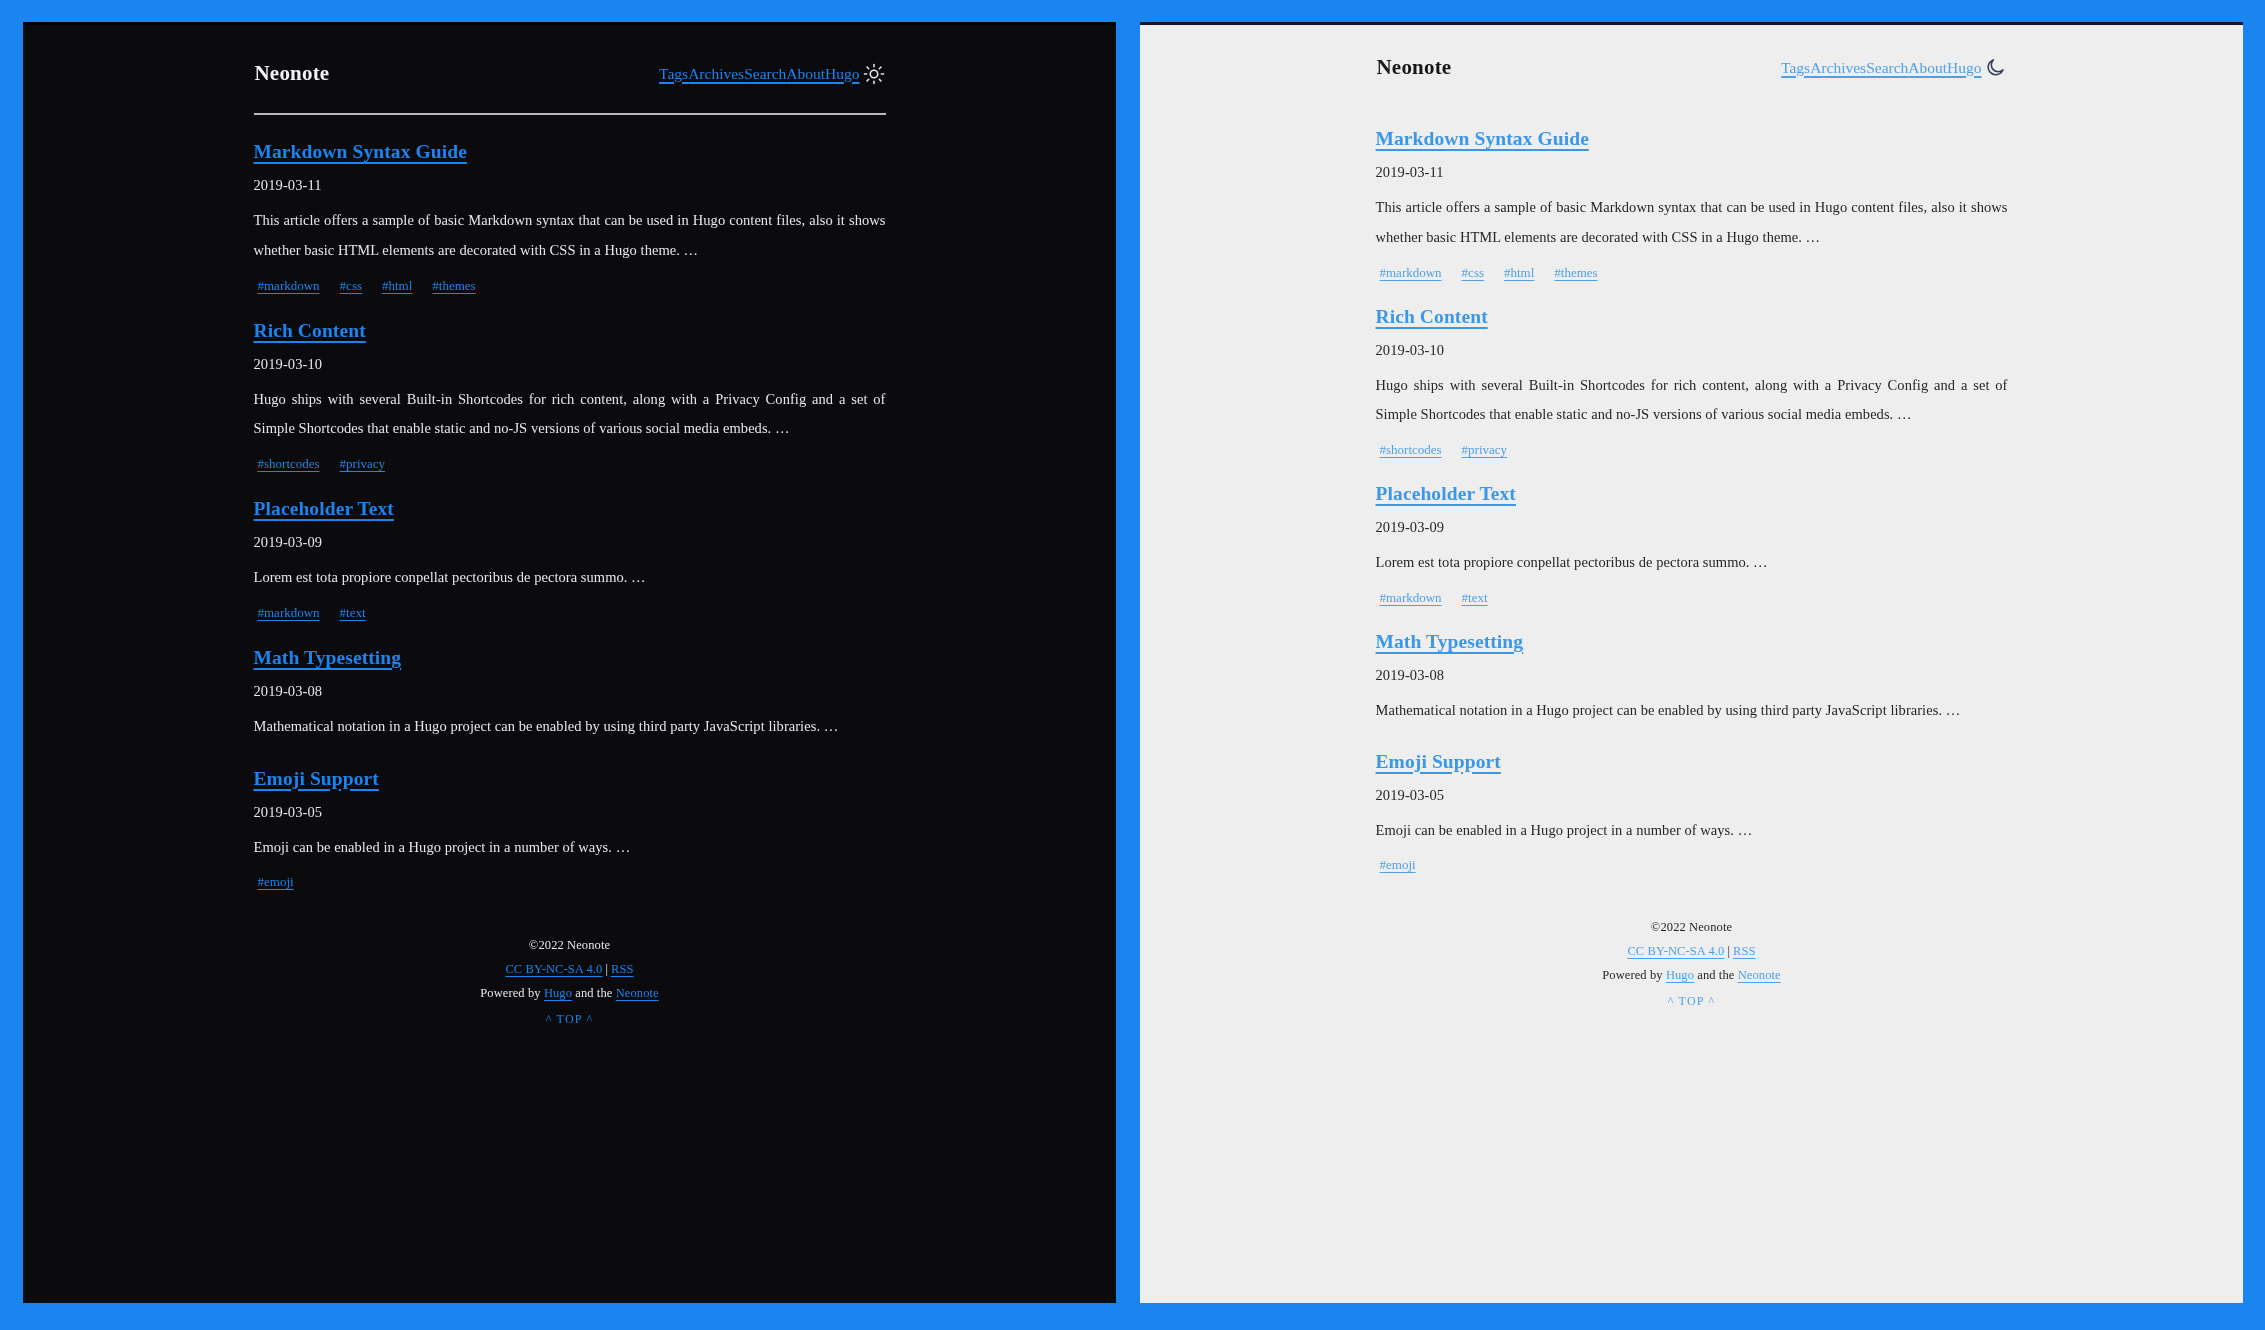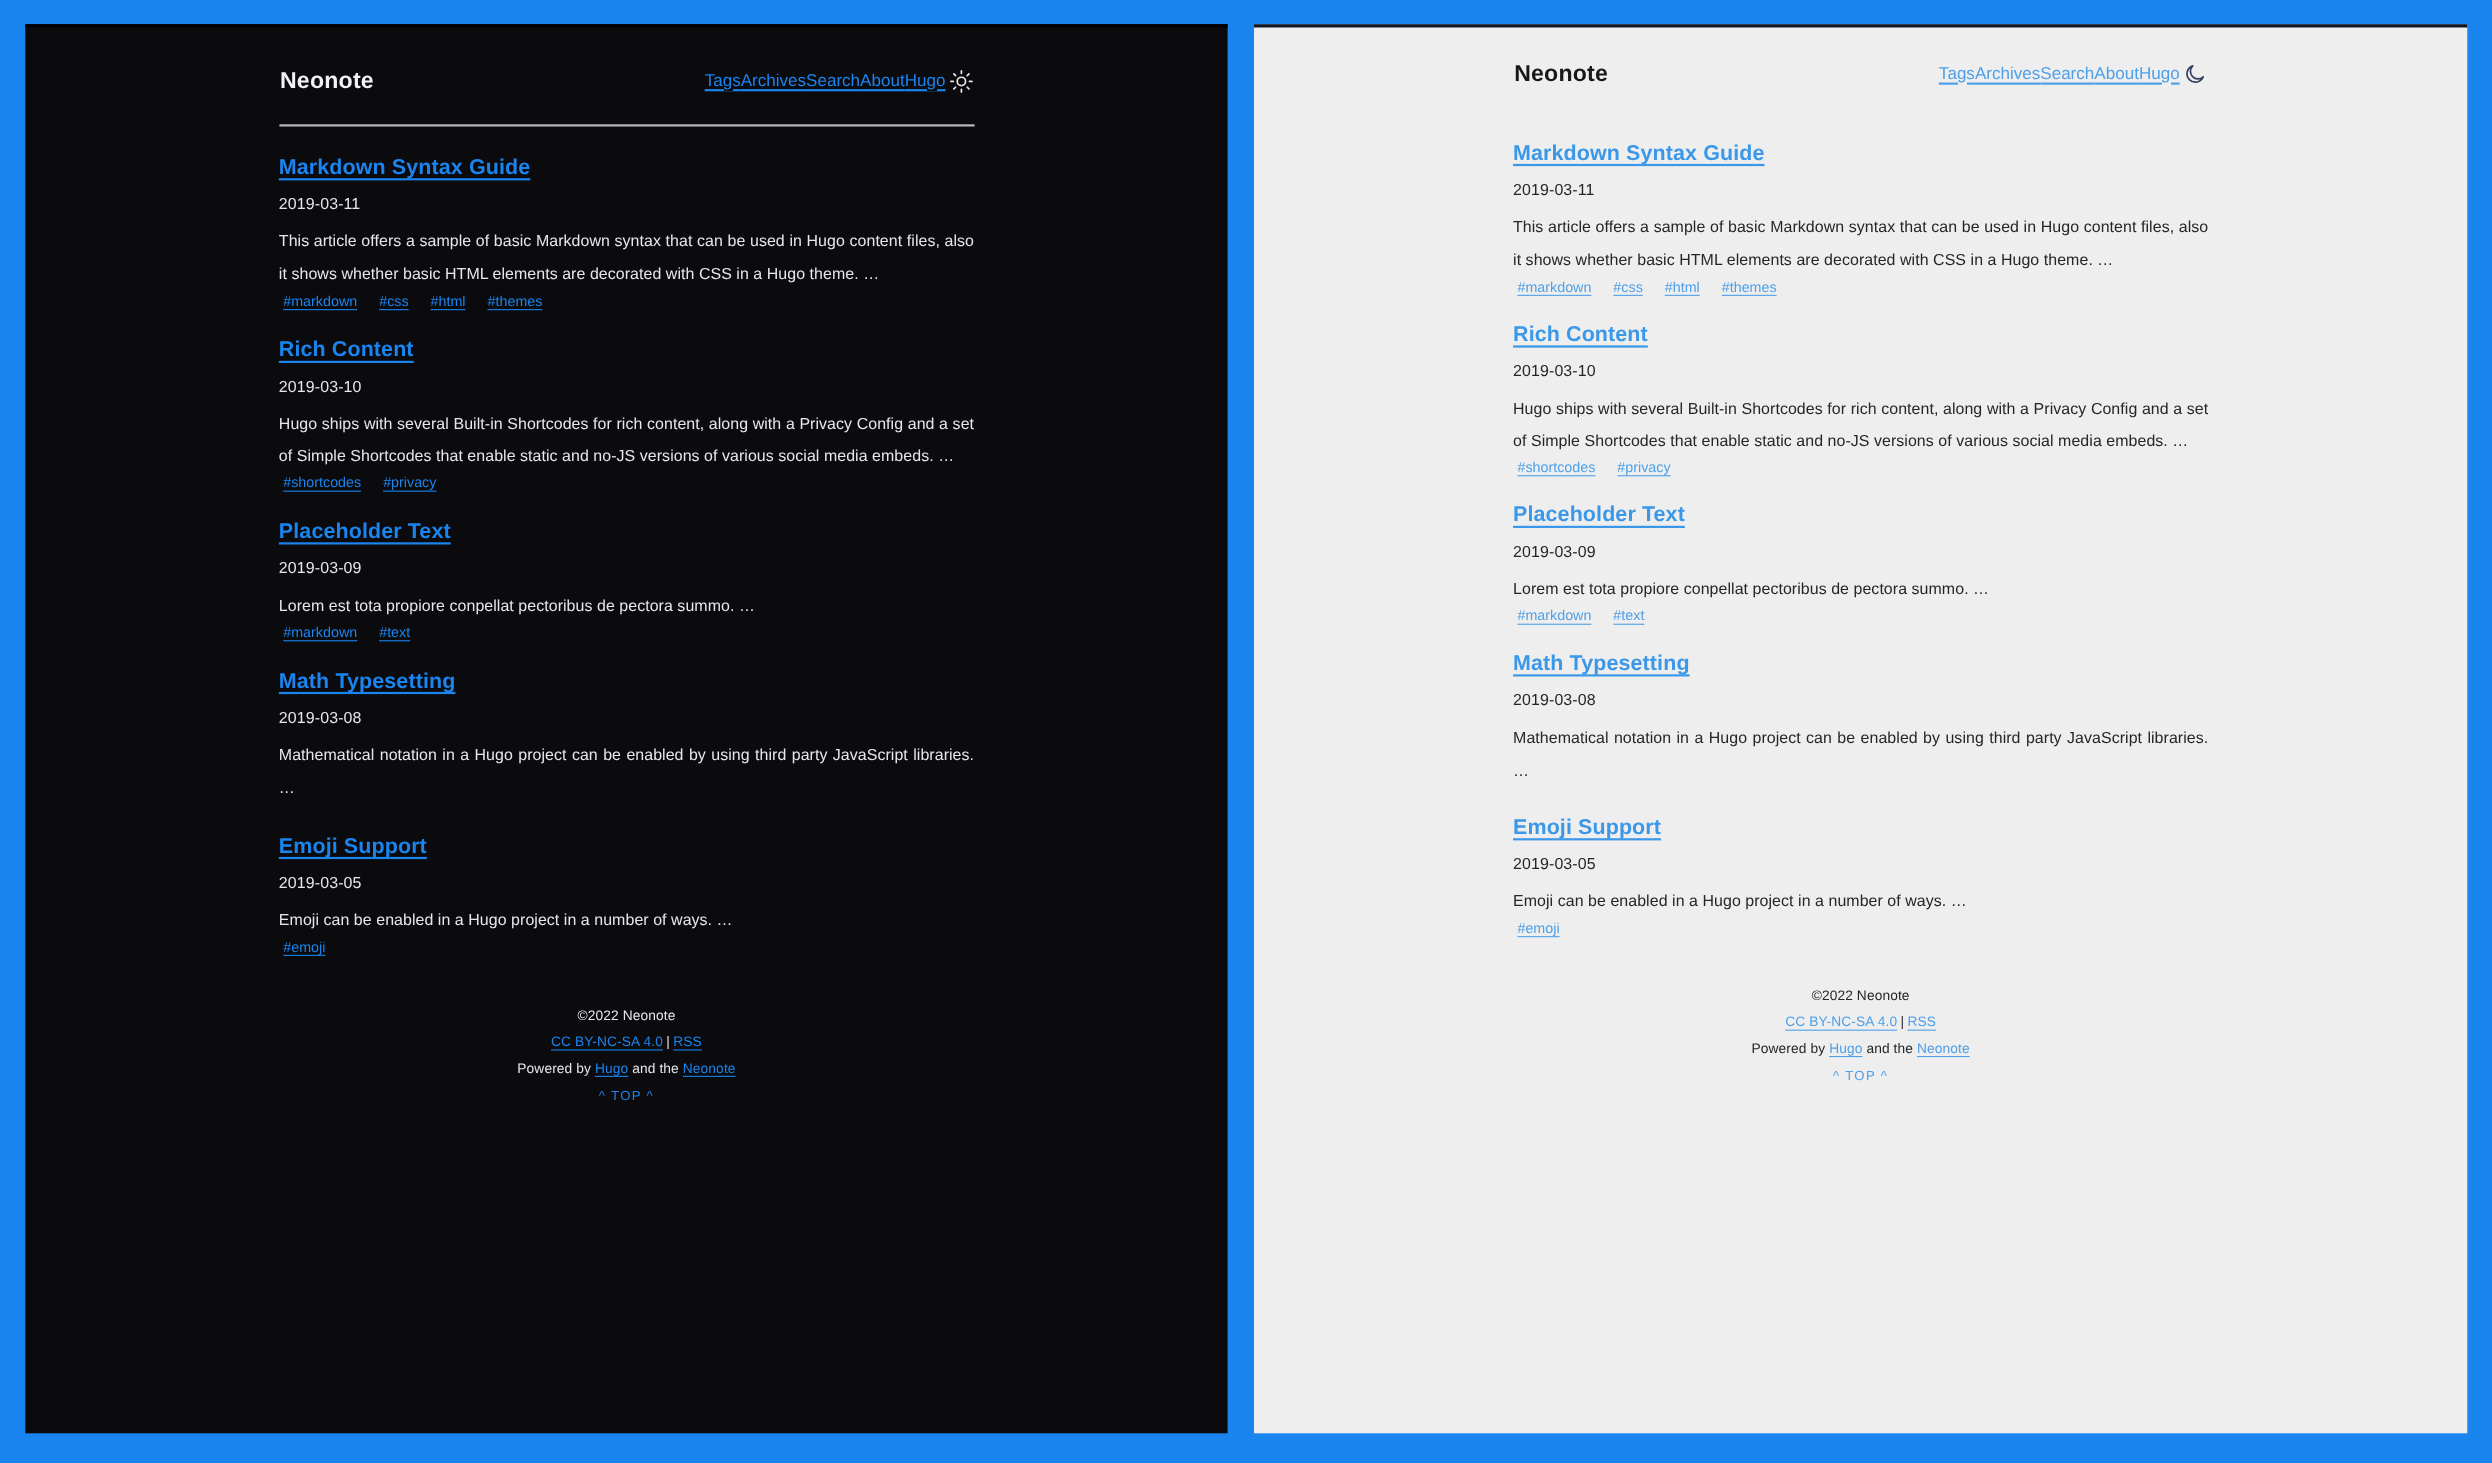--- a/index.html
+++ b/index.html
@@ -43,20 +43,21 @@
     left: 1140px;
     width: 1103px;
     background: #eeeeee;
     border-top: 3px solid #121726;
   }
 
   .panel-inner {
     position: relative;
     width: 100%;
     height: 100%;
+    font-family: Liberation Serif, serif;
   }
 
   
   .wrap {
     width: 632px;
     margin: 0 auto;
     padding-top: 36px;
   }
   .panel.light .wrap { padding-top: 30px; }
 
@@ -147,20 +148,21 @@
     font-size: 14.5px;
     line-height: 2.05;
     margin-top: 12px;
     text-align: justify;
     letter-spacing: 0.05px;
   }
   .panel.dark .post-summary { color: #e7e7ea; }
   .panel.light .post-summary { color: #26262a; }
 
   .post-tags {
+    margin-top: 12px;
     display: flex;
     flex-wrap: wrap;
     gap: 0 20px;
     padding-left: 4px;
   }
 
   .tag {
     font-size: 13px;
     text-decoration: underline;
     text-underline-offset: 3px;

